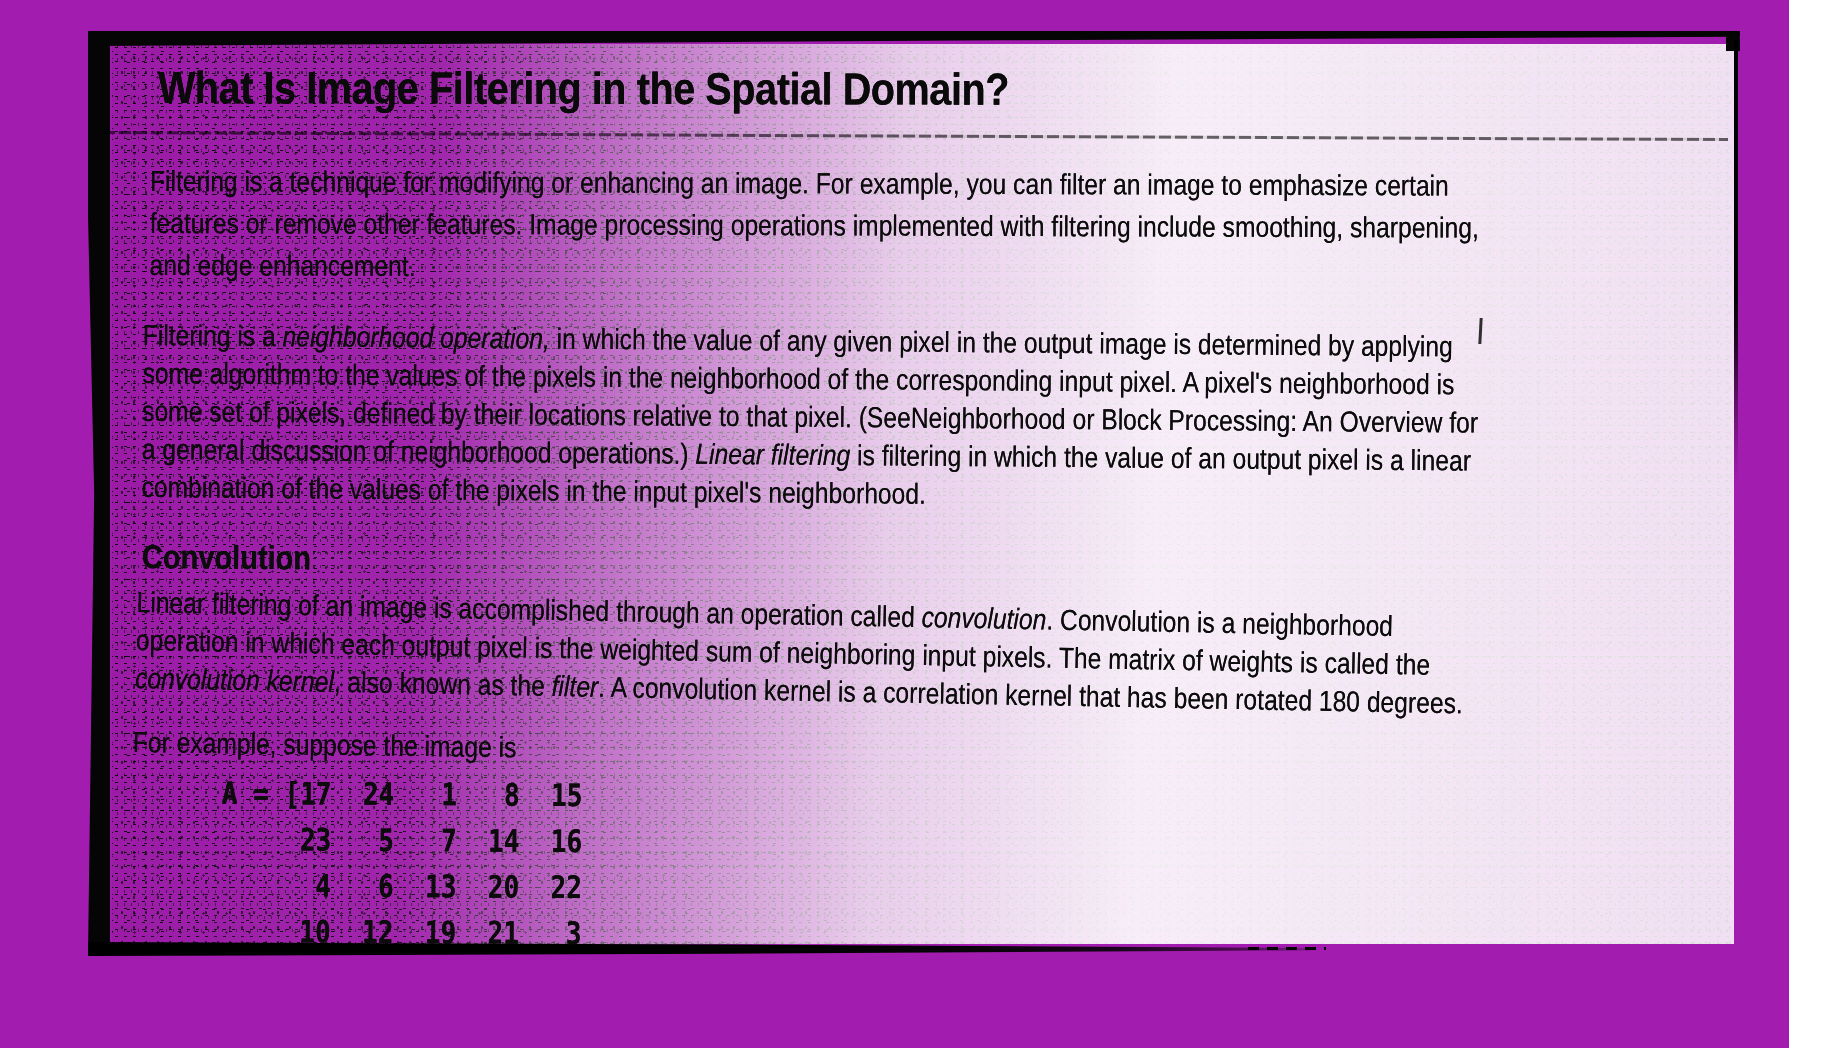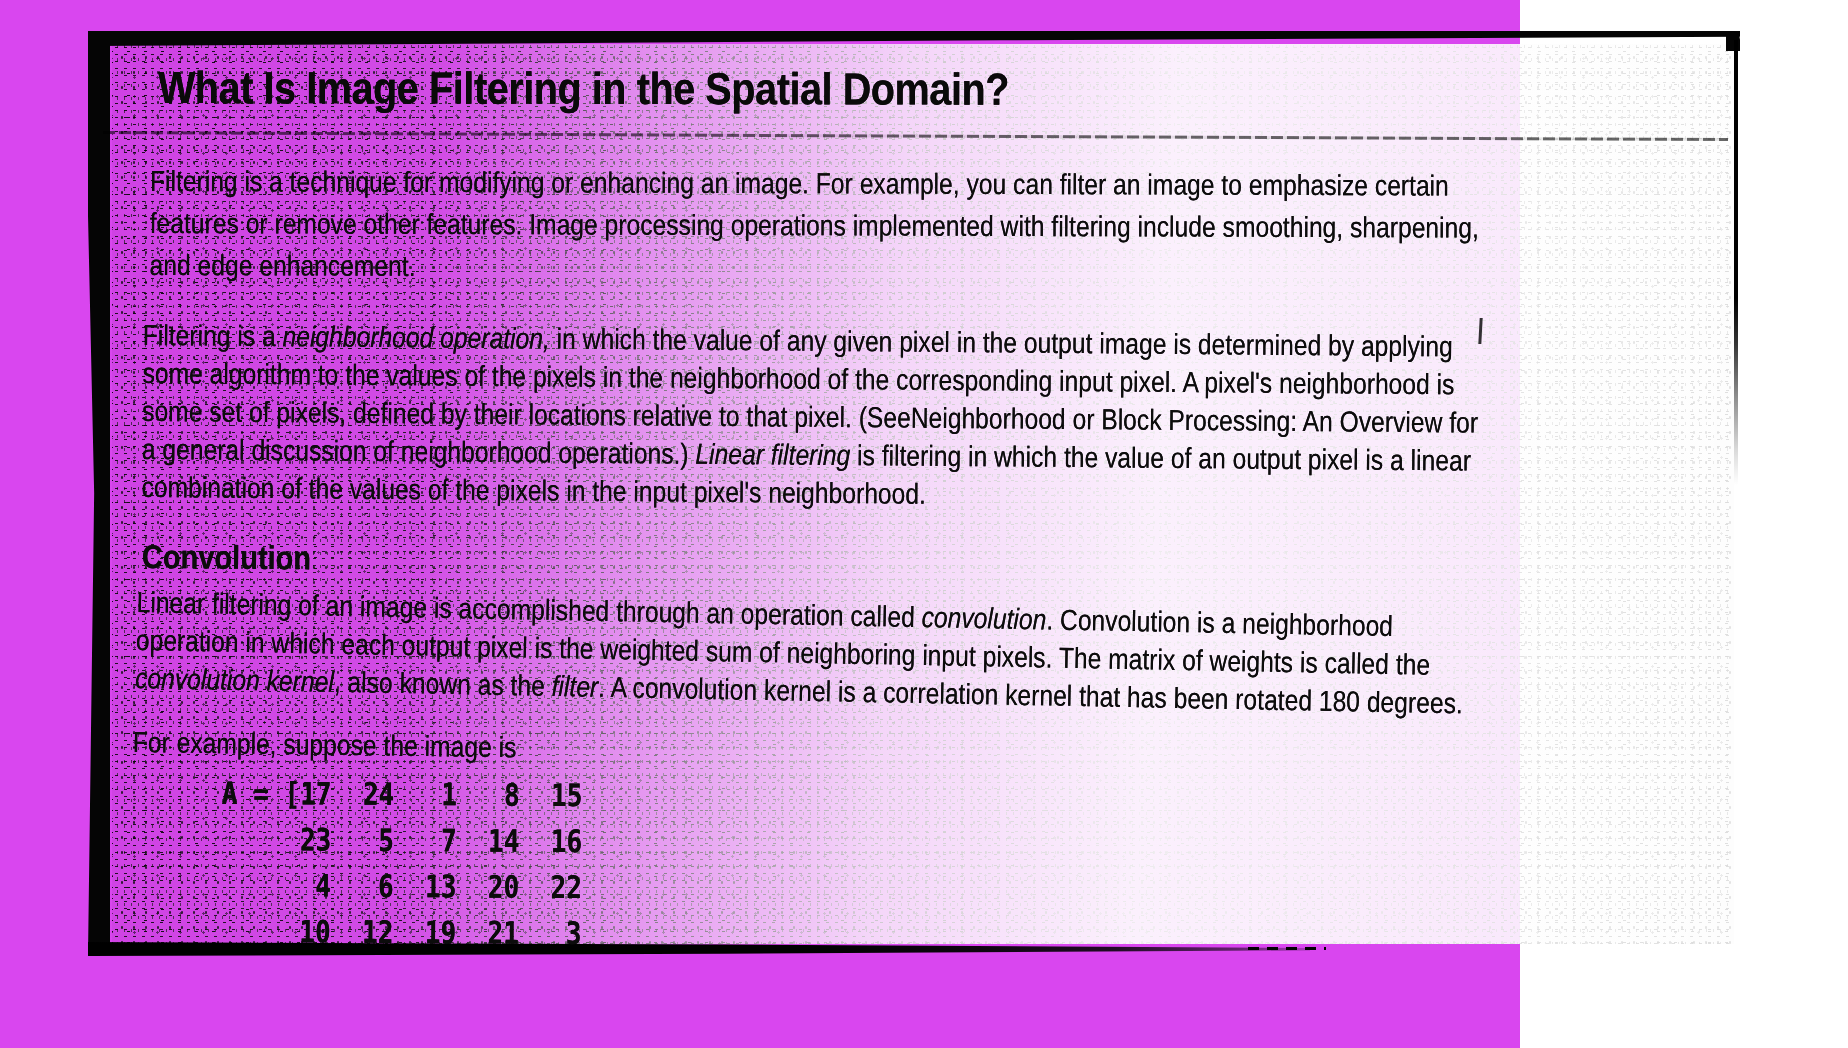--- a/index.html
+++ b/index.html
@@ -2,21 +2,21 @@
 <html><head>
 <meta charset="utf-8">
 <style>
   * { margin: 0; padding: 0; box-sizing: border-box; }
   html, body { background: #ffffff; }
   body {
     width: 1848px; height: 1048px;
     font-family: "Liberation Sans", "DejaVu Sans", sans-serif;
     overflow: hidden;
   }
-  .canvas { position: relative; width: 1520px; height: 1048px; background: #d946ef; }
+  .canvas { position: relative; width: 1789px; height: 1048px; background: #a21caf; }
 
   
   .noise {
     position: absolute; left: 112px; top: 44px; width: 1622px; height: 900px;
     z-index: 1; pointer-events: none;
     background-color: rgba(0,0,0,0.045);
     background-image:
       radial-gradient(rgba(0,0,0,0.85) 1px,   transparent 1.25px),
       radial-gradient(rgba(10,10,10,0.8) 0.9px, transparent 1.1px),
       radial-gradient(rgba(0,0,0,0.9) 1.05px, transparent 1.3px),

